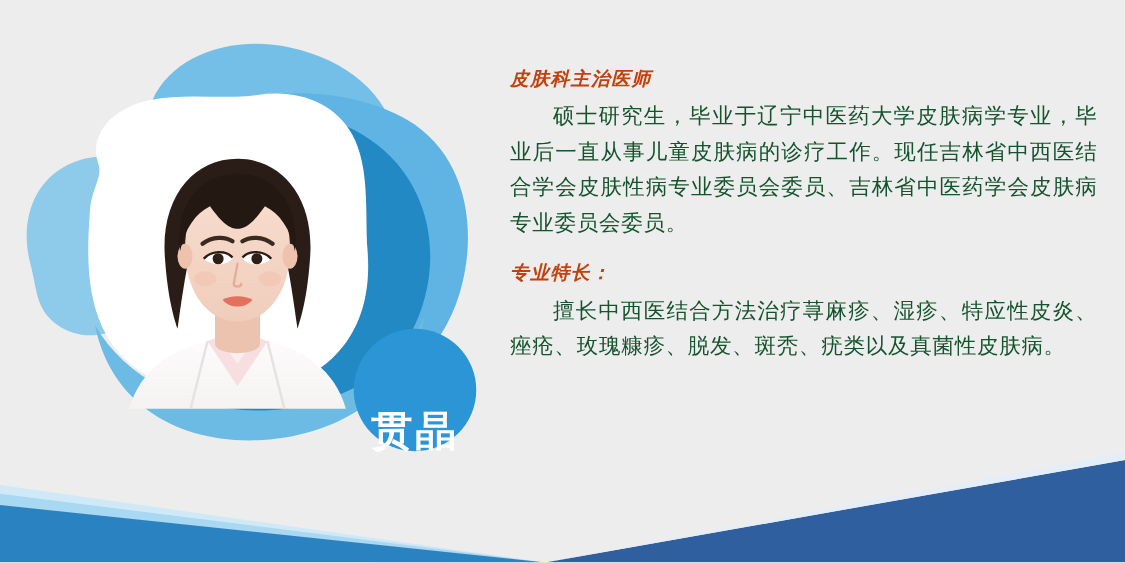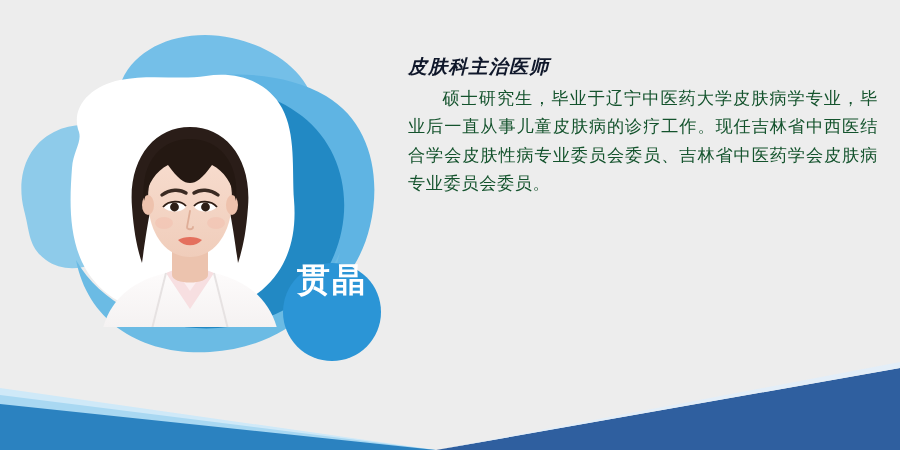--- a/index.html
+++ b/index.html
@@ -66,21 +66,21 @@
   
   #name-badge {
     position: absolute;
     left: 273px;
     top: 253px;
     width: 98px;
     height: 98px;
     border-radius: 50%;
     background: #2b95d6;
     display: flex;
-    align-items: flex-start;
+    align-items: flex-end;
     justify-content: center;
   }
   #name-badge-label {
     color: #ffffff;
     font-family: "Liberation Sans", "DejaVu Sans", sans-serif;
     font-size: 33px;
     font-weight: bold;
     letter-spacing: 2px;
     line-height: 1;
     white-space: nowrap;
@@ -90,23 +90,23 @@
   #text-column {
     position: absolute;
     left: 408px;
     top: 54px;
     width: 470px;
   }
   .section {
     margin-bottom: 16px;
   }
   .section-heading {
-    color: #0f172a;
+    color: #c2410c;
     font-family: "Liberation Serif", "DejaVu Serif", serif;
-    font-size: 19px;
+    font-size: 15px;
     font-weight: bold;
     font-style: italic;
     letter-spacing: 1.2px;
     line-height: 1.35;
     margin: 0 0 5px 0;
     white-space: nowrap;
   }
   .section-body {
     color: #14532d;
     font-family: "Liberation Serif", "DejaVu Serif", serif;
@@ -269,15 +269,19 @@
     </div>
   </div>
 
   <div id="text-column">
 
     <div class="section">
       <p class="section-heading">皮肤科主治医师</p>
       <p class="section-body">硕士研究生，毕业于辽宁中医药大学皮肤病学专业，毕业后一直从事儿童皮肤病的诊疗工作。现任吉林省中西医结合学会皮肤性病专业委员会委员、吉林省中医药学会皮肤病专业委员会委员。</p>
     </div>
 
+    <div class="section">
+      <p class="section-heading">专业特长：</p>
+      <p class="section-body">擅长中西医结合方法治疗荨麻疹、湿疹、特应性皮炎、痤疮、玫瑰糠疹、脱发、斑秃、疣类以及真菌性皮肤病。</p>
+    </div>
 
   </div>
 </div>
 
 </body></html>

